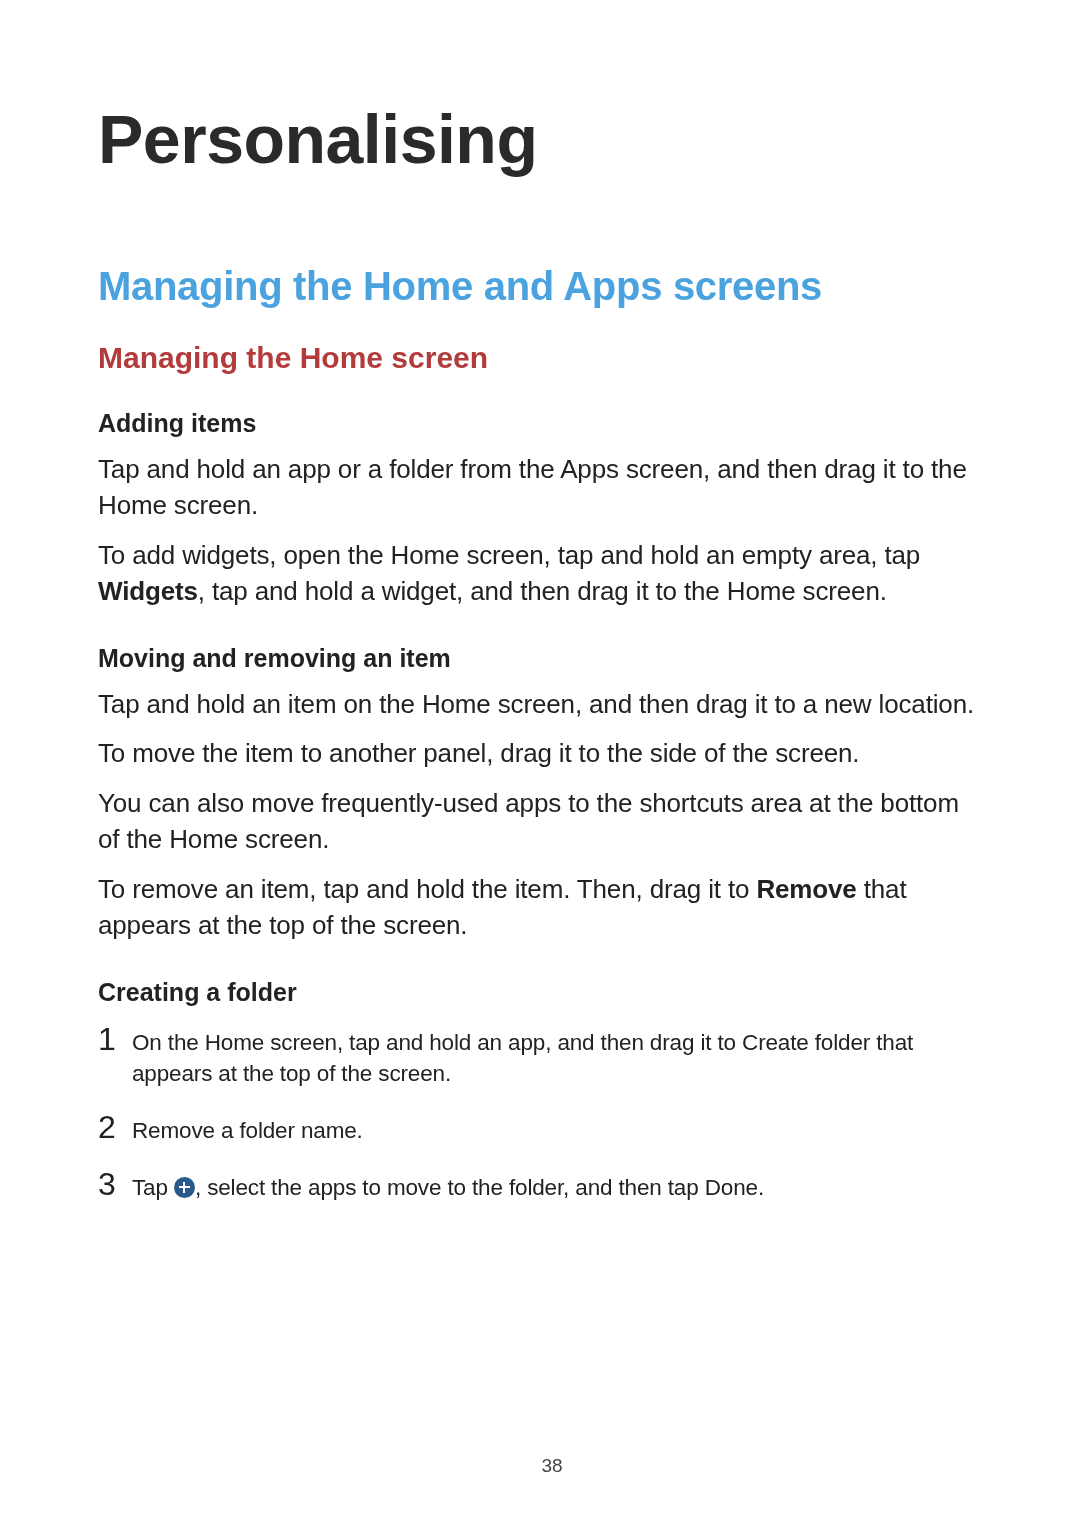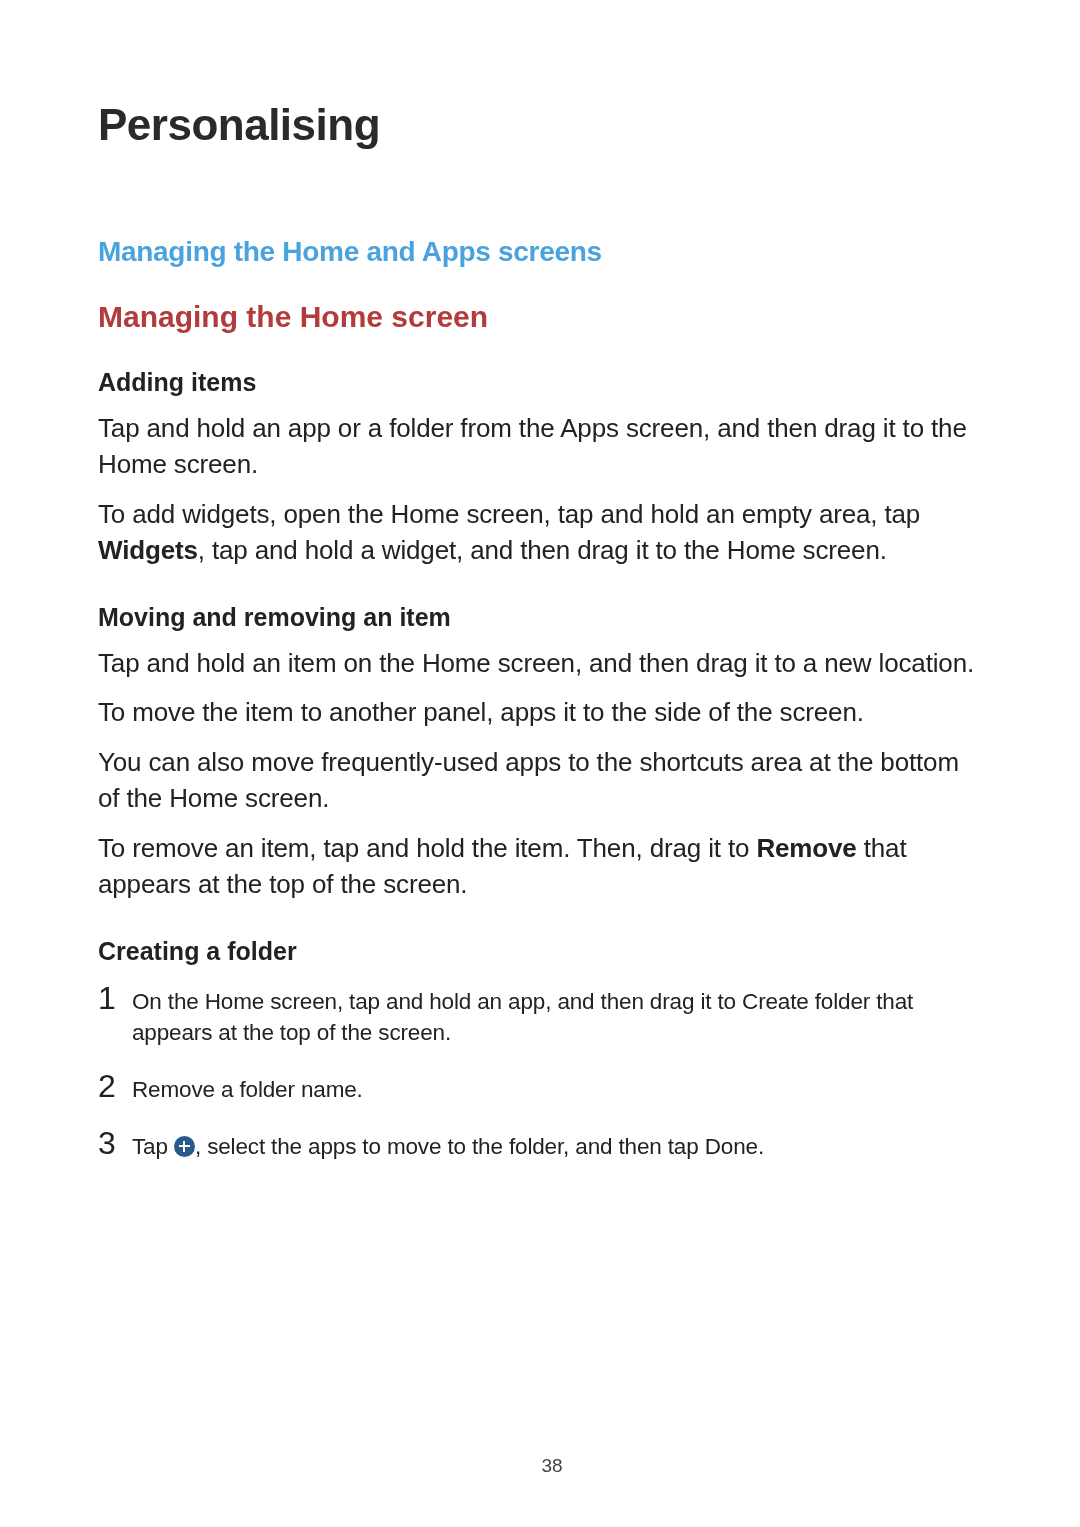--- a/index.html
+++ b/index.html
@@ -9,28 +9,28 @@
     background: #ffffff;
     font-family: "Segoe UI", "Myriad Pro", "Helvetica Neue", Arial, sans-serif;
     color: #1a1a1a;
     position: relative;
     -webkit-font-smoothing: antialiased;
   }
   .page {
     padding: 100px 98px 0 98px;
   }
   .title-h1 {
-    font-size: 44px;
+    font-size: 68px;
     font-weight: 700;
     color: #2a2a2a;
     margin-bottom: 86px;
     letter-spacing: -0.5px;
   }
   .title-h2 {
-    font-size: 28px;
+    font-size: 40px;
     font-weight: 700;
     color: #4aa3df;
     margin-bottom: 32px;
     letter-spacing: -0.3px;
   }
   .title-h3 {
     font-size: 30px;
     font-weight: 700;
     color: #b33b3b;
     margin-bottom: 24px;
@@ -120,21 +120,21 @@
   <h3 class="title-h3">Managing the Home screen</h3>
 
   <h4 class="title-h4">Adding items</h4>
   <p class="body-p">Tap and hold an app or a folder from the Apps screen, and then drag it to the Home screen.</p>
   <p class="body-p">
     <span>To add widgets, open the Home screen, tap and hold an empty area, tap </span><b>Widgets</b><span>, tap and hold a widget, and then drag it to the Home screen.</span>
   </p>
 
   <h4 class="title-h4">Moving and removing an item</h4>
   <p class="body-p">Tap and hold an item on the Home screen, and then drag it to a new location.</p>
-  <p class="body-p">To move the item to another panel, apps it to the side of the screen.</p>
+  <p class="body-p">To move the item to another panel, drag it to the side of the screen.</p>
   <p class="body-p">You can also move frequently-used apps to the shortcuts area at the bottom of the Home screen.</p>
   <p class="body-p">
     <span>To remove an item, tap and hold the item. Then, drag it to </span><b>Remove</b><span> that appears at the top of the screen.</span>
   </p>
 
   <h4 class="title-h4">Creating a folder</h4>
 
   <div class="steps">
     <div class="step">
       <div class="step-num">1</div>

